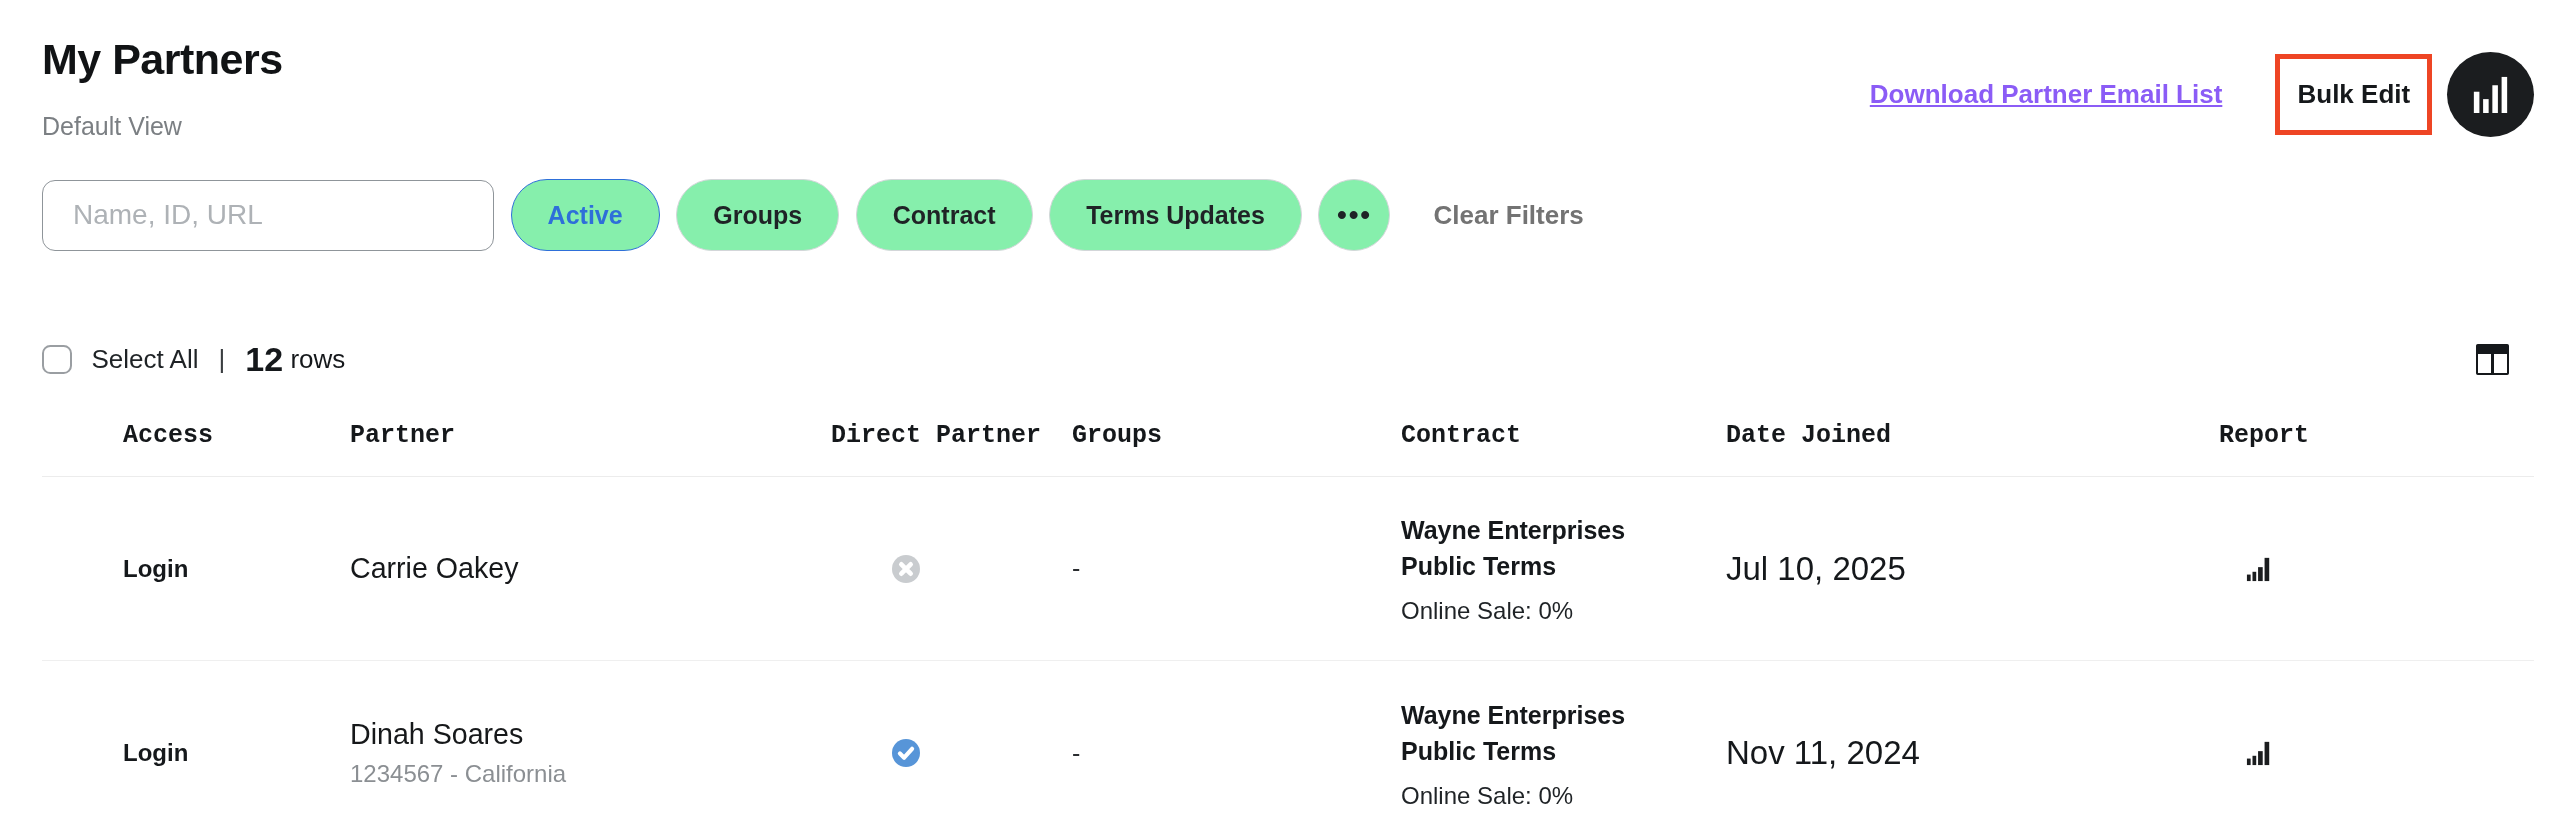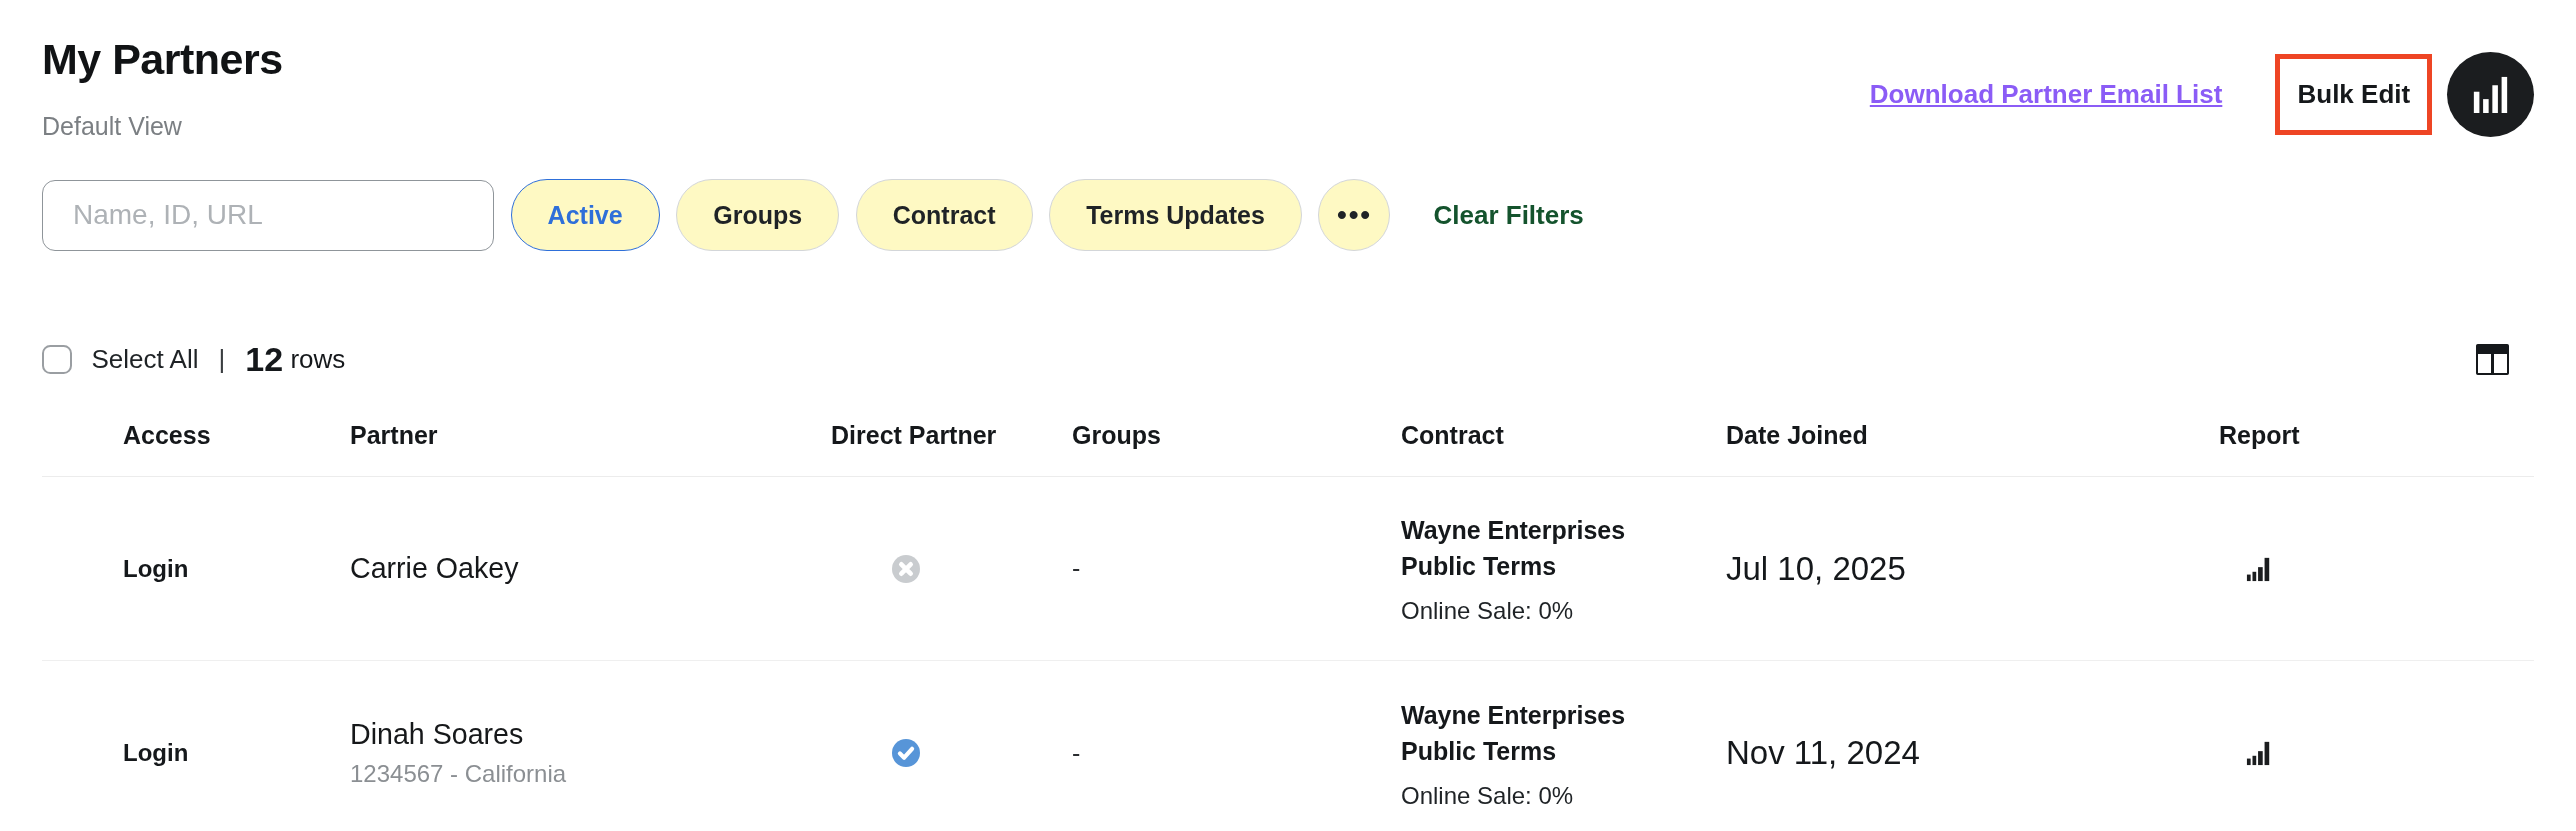--- a/index.html
+++ b/index.html
@@ -52,32 +52,32 @@
   }
   .search-input {
     width:452px; height:71px;
     border:1.8px solid #8f959a; border-radius:13px;
     font-size:28px; padding:0 30px; color:#15181b; outline:none;
     font-family:"Liberation Sans", sans-serif;
   }
   .search-input::placeholder { color:#aeb2b6; }
   .pill {
     height:72px; border-radius:36px;
-    border:1.8px solid #d3d6d9; background:#fef9c3;
+    border:1.8px solid #d3d6d9; background:#86efac;
     font-size:25px; font-weight:700; color:#1f2326;
     padding:0 36px; margin-left:16.6px;
     display:inline-flex; align-items:center; justify-content:center;
     cursor:pointer; font-family:"Liberation Sans", sans-serif; white-space:nowrap;
   }
   .pill.active { border:1.8px solid #2e6fd9; color:#2e6fd9; }
   .pill.more {
     width:72px; padding:0; letter-spacing:1.8px; font-size:28px; border-radius:50%;
   }
   .clear-filters {
-    margin-left:43px; font-size:26px; font-weight:700; color:#14532d; cursor:pointer;
+    margin-left:43px; font-size:26px; font-weight:700; color:#737373; cursor:pointer;
   }
 
   
   .select-row {
     display:flex; align-items:center;
     padding:0 42px; margin-top:93px; height:31px;
   }
   .checkbox {
     width:29.5px; height:29.5px; border:2.8px solid #9a9ea2; border-radius:8.3px;
     background:#fff; cursor:pointer; flex:none;
@@ -95,21 +95,21 @@
   .columns-icon .divider { width:3.7px; height:100%; background:#15181b; }
 
   
   .table { margin:0 42px; }
   .grid {
     display:grid;
     grid-template-columns:308px 481px 241px 329px 325px 493px 1fr;
     align-items:center;
   }
   .table-header { padding-top:46px; padding-bottom:26px; border-bottom:1.8px solid #ececec; }
-  .th { font-size:25px; font-weight:700; color:#15181b; }
+  .th { font-size:25px; font-weight:700; color:#15181b;font-family:Liberation Mono, monospace; }
   .th.first { padding-left:81px; }
   .table-row { height:184px; border-bottom:1.8px solid #efefef; }
   .table-row:last-child { border-bottom:none; }
   .cell-access { padding-left:81px; font-size:24px; font-weight:700; color:#15181b; }
   .partner-name { font-size:28.6px; color:#16181a; cursor:pointer; }
   .partner-meta { margin-top:8.3px; font-size:24px; color:#8b8f93; }
   .cell-direct { padding-left:61px; }
   .cell-groups { font-size:25px; color:#2a2d30; }
   .contract-title { font-size:25px; font-weight:700; line-height:36px; max-width:281px; color:#15181b; }
   .contract-sub { margin-top:13px; font-size:24px; color:#1f2326; }

